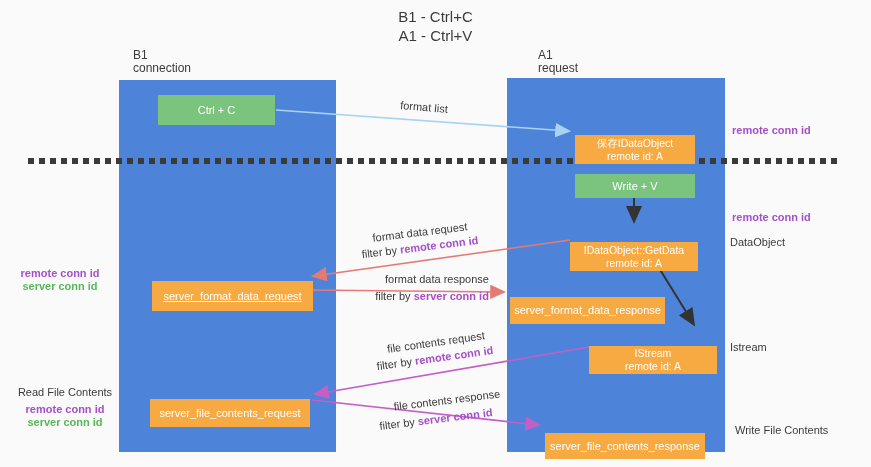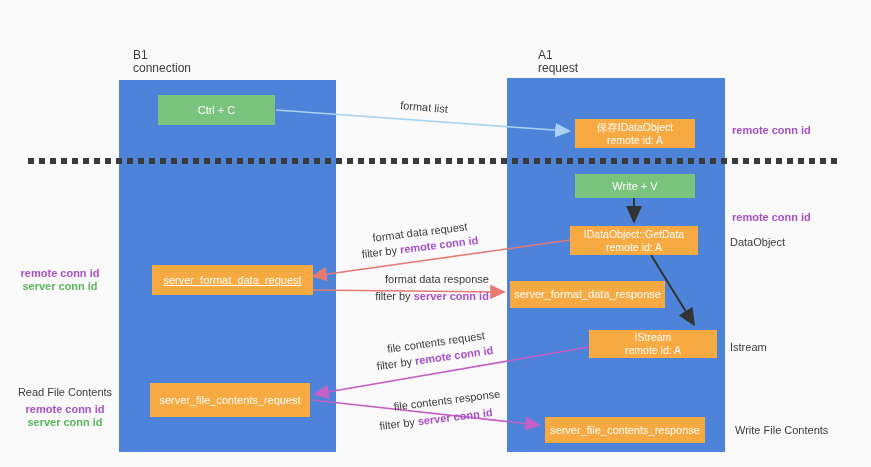--- a/index.html
+++ b/index.html
@@ -38,21 +38,21 @@
     flex-direction: column;
     align-items: center;
     justify-content: center;
     color: #ffffff;
     font-size: 11px;
     line-height: 13px;
     text-align: center;
     white-space: nowrap;
   }
   .node.green { background: var(--node-green, #7ac47d); }
-  .node.orange { background: var(--node-orange, #f7aa41); }
+  .node.orange { background: var(--node-orange, #f7aa41); margin-top: 16px; }
   .node .small { font-size: 10.5px; }
   .dashed-line {
     position: absolute;
     left: 28px; top: 158px;
     width: 812px; height: 6px;
     background: repeating-linear-gradient(90deg, #3a3a3a 0 6px, transparent 6px 11px);
   }
   .side-label {
     position: absolute;
     font-size: 11px;
@@ -92,20 +92,24 @@
   .fill-blue   { fill: var(--arrow-lightblue, #a8d3f2); }
   .fill-black  { fill: var(--arrow-black, #333333); }
   .fill-salmon { fill: var(--arrow-salmon, #e57a72); }
   .fill-magenta{ fill: var(--arrow-magenta, #c55ec5); }
 </style>
 </head>
 <body>
 
 <div class="canvas">
 
+  <div class="title">
+    <div>B1 - Ctrl+C</div>
+    <div>A1 - Ctrl+V</div>
+  </div>
 
   <div class="lane-header" style="left:133px; top:49px;">
     <div>B1</div>
     <div>connection</div>
   </div>
   <div class="lane-header" style="left:538px; top:49px;">
     <div>A1</div>
     <div>request</div>
   </div>
 
@@ -162,21 +166,21 @@
 
   <div class="node orange" style="left:510px; top:281px; width:155px; height:27px;">
     <div>server_format_data_response</div>
   </div>
 
   <div class="node orange" style="left:589px; top:330px; width:128px; height:28px;">
     <div class="small">IStream</div>
     <div class="small">remote id: A</div>
   </div>
 
-  <div class="node orange" style="left:150px; top:383px; width:160px; height:34px;">
+  <div class="node orange" style="left:150px; top:383px; width:160px; height:28px;">
     <div>server_file_contents_request</div>
   </div>
 
   <div class="node orange" style="left:545px; top:417px; width:160px; height:26px;">
     <div>server_file_contents_response</div>
   </div>
 
   <div class="edge-label rot-down5" style="left:374px; top:101px; width:100px;">format list</div>
 
   <div class="edge-label rot-up7" style="left:345px; top:226px; width:150px;">format data request</div>

